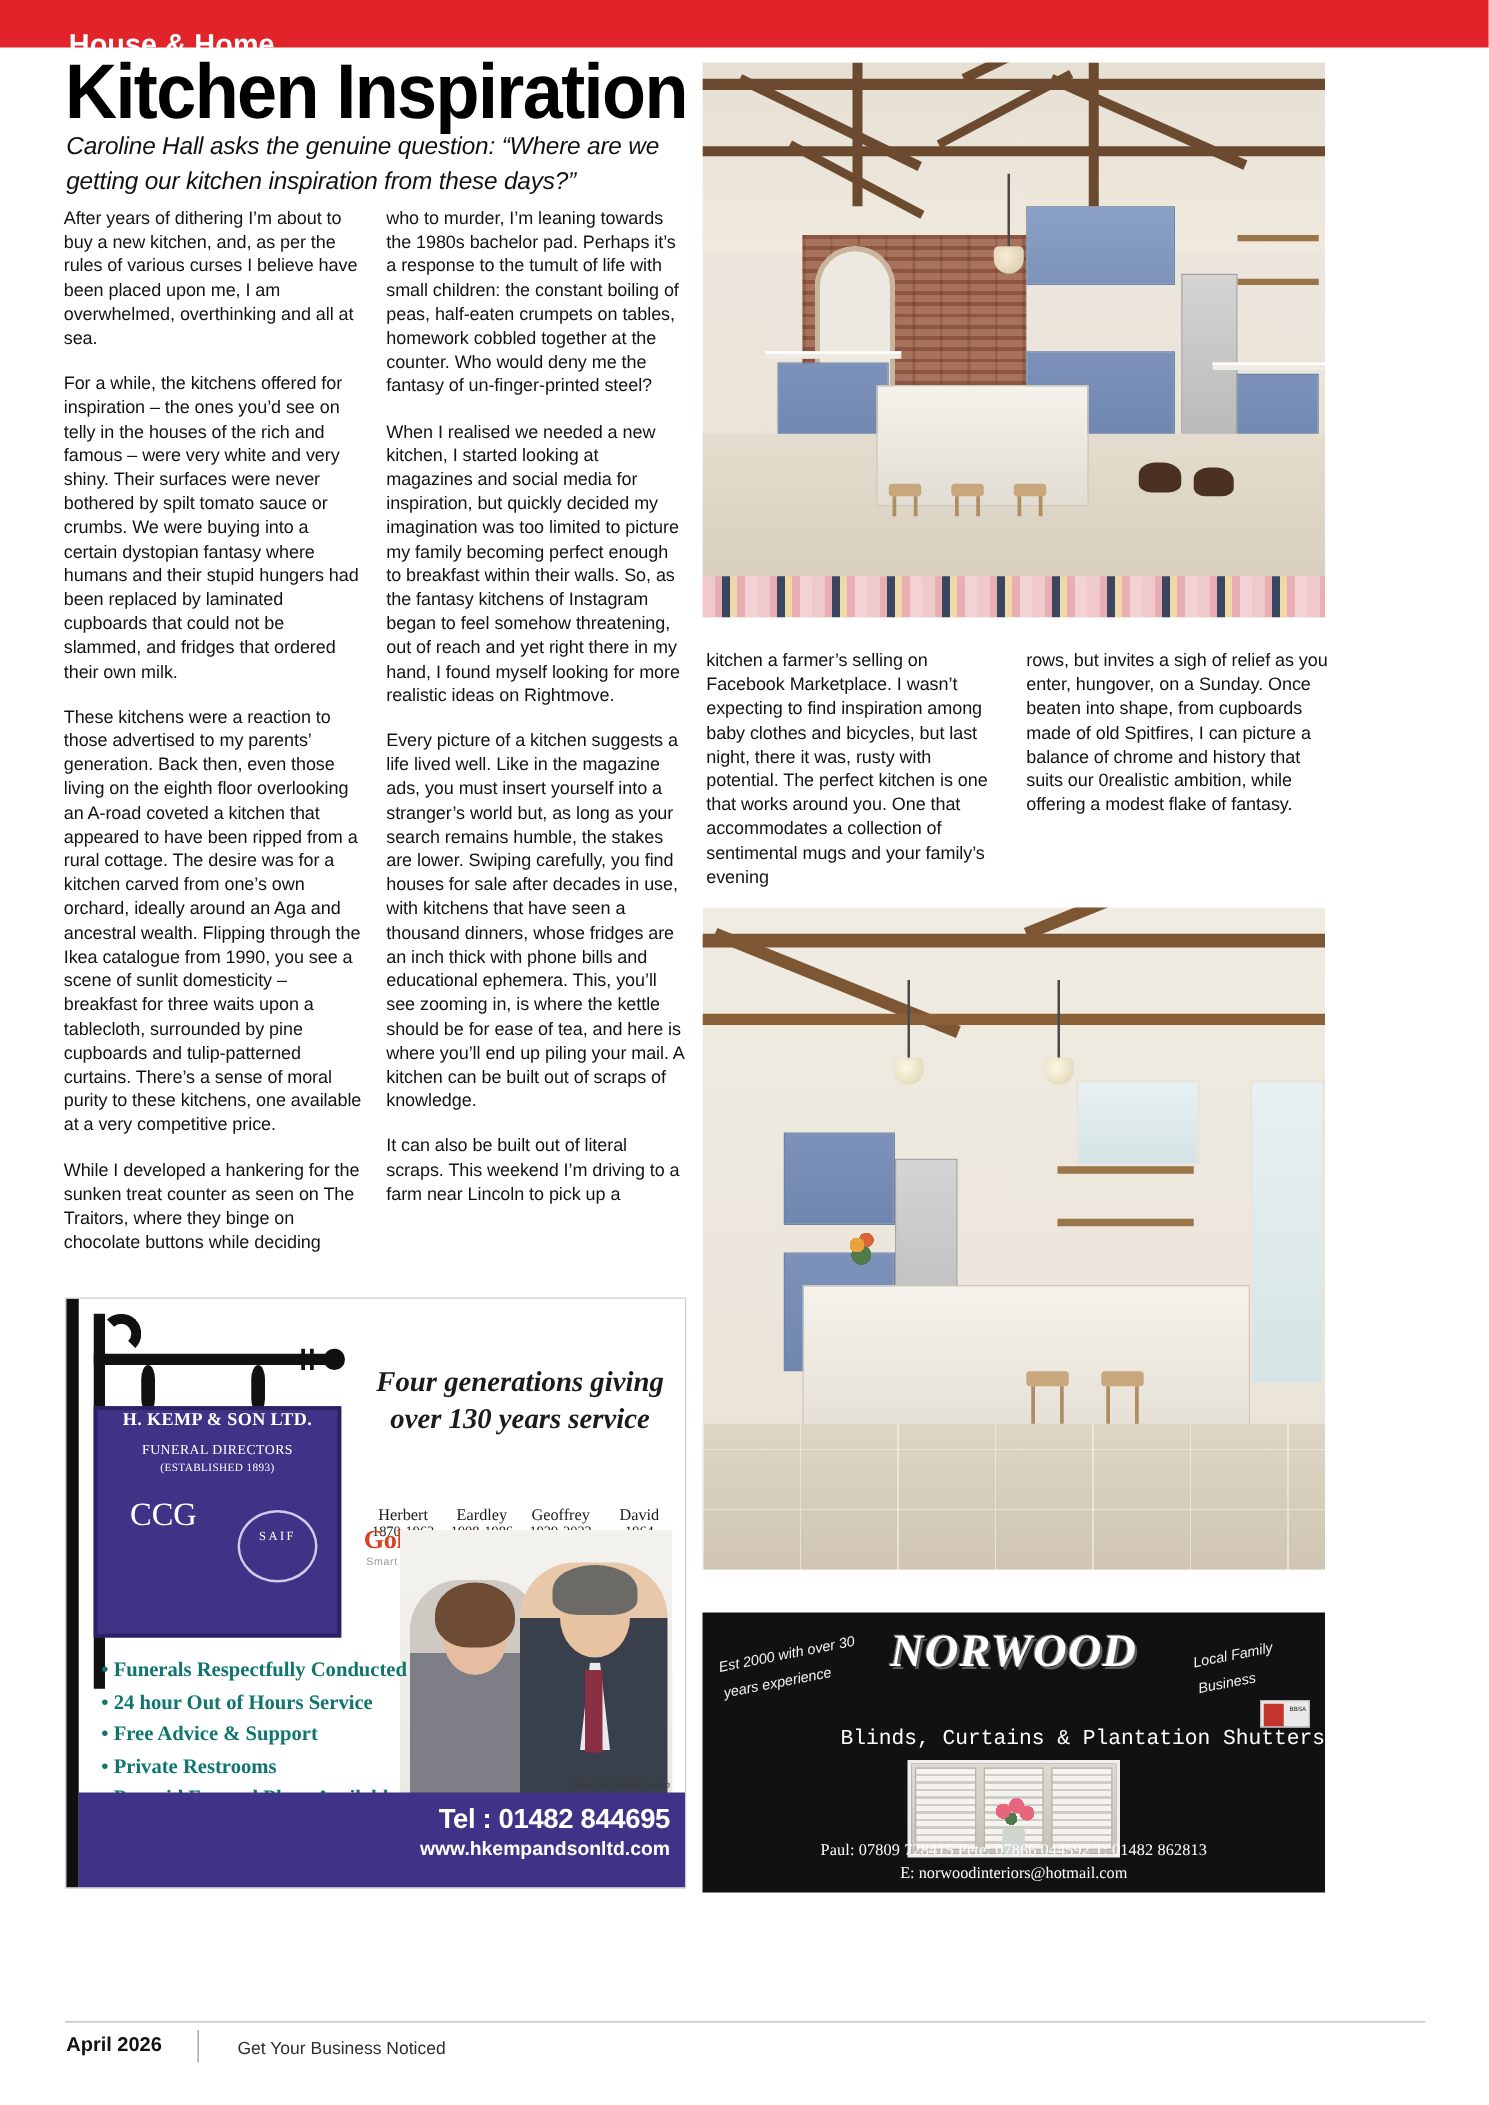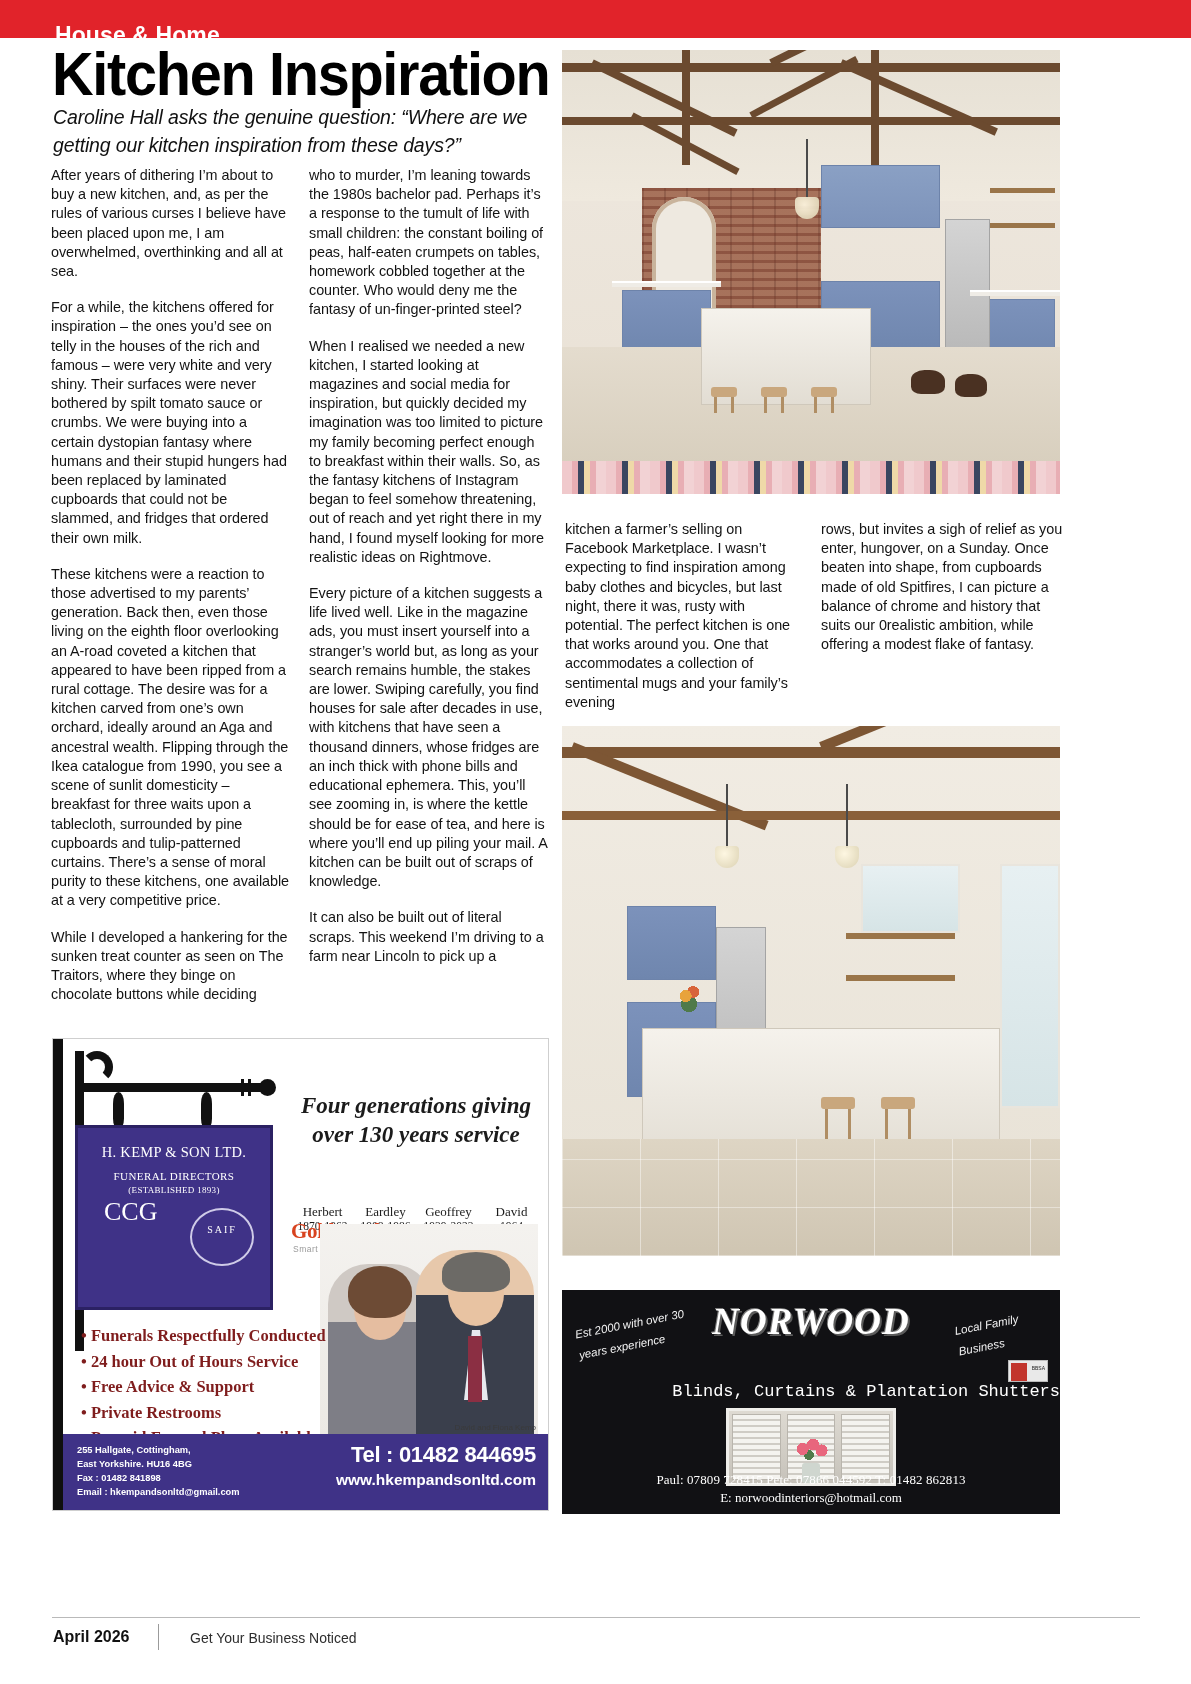--- a/index.html
+++ b/index.html
@@ -112,21 +112,21 @@
   .fa-curl { position:absolute; left:28px; top:12px; width:32px; height:32px;
      border:8px solid #111; border-radius:50%; border-left-color:transparent; border-bottom-color:transparent; }
   .fa-ball { position:absolute; left:206px; top:40px; width:17px; height:17px; border-radius:50%; background:#111; }
   .fa-tick { position:absolute; top:40px; width:3px; height:17px; background:#111; }
   .fa-drop { position:absolute; top:53px; width:11px; height:38px; background:#111; border-radius:50%/30%;}
   .fa-plaque {
     position:absolute; left:22px; top:86px; width:198px; height:185px;
     background:#3f3287; border:3px solid #2b2163; color:#fff; text-align:center;
     font-family: "Liberation Serif", serif;
   }
-  .fa-plaque .nm { margin-top:16px; font-size:14.5px; font-weight:normal; letter-spacing:.3px; }
+  .fa-plaque .nm { font-size:14.5px; font-weight:bold; letter-spacing:.3px; }
   .fa-plaque .sub { margin-top:9px; font-size:11px; letter-spacing:.4px; }
   .fa-plaque .est { margin-top:3px; font-size:9px; letter-spacing:.3px; }
   .fa-ccg { position:absolute; left:26px; top:74px; width:40px; height:42px; color:#fff;
     font-family:"Liberation Serif", serif; font-size:26px; line-height:.8; }
   .fa-saif-sm { position:absolute; right:16px; top:80px; width:64px; height:58px;
     border:2px solid #cfcbe8; border-radius:50%; color:#fff; font-size:10px;
     font-family:"Liberation Serif", serif; text-align:center; padding-top:14px; letter-spacing:2px; }
   .fa-head {
     position:absolute; left:238px; top:52px; width:250px; text-align:center;
     font-family:"Liberation Serif", serif; font-style:italic; font-weight:bold;
@@ -157,21 +157,21 @@
   .fa-p-woman .hair { position:absolute; left:20px; top:2px; width:64px; height:52px; background:#6d4b35; border-radius:50% 50% 42% 42%; }
   .fa-p-man { position:absolute; right:4px; bottom:0; width:118px; height:186px;
     background: linear-gradient(180deg,#e7c8ab 0 24%, #3a3f4c 24% 100%); border-radius:44px 44px 0 0; }
   .fa-p-man .face { position:absolute; left:32px; top:12px; width:56px; height:64px; background:#e8c3a2; border-radius:50%; }
   .fa-p-man .hair { position:absolute; left:26px; top:2px; width:68px; height:40px; background:#6c6a66; border-radius:50% 50% 30% 30%; }
   .fa-p-man .tie { position:absolute; left:52px; top:86px; width:14px; height:66px; background:#8b2f43; }
   .fa-p-man .shirt { position:absolute; left:40px; top:80px; width:40px; height:70px; background:#e7e9ee; clip-path: polygon(40% 0,60% 0,80% 100%,20% 100%); }
   .fa-cap { position:absolute; right:12px; bottom:78px; font-size:8px; color:#3a3a3a;
     font-family:"Liberation Sans", sans-serif; }
   .fa-bullets { position:absolute; left:28px; top:284px; width:250px;
-    font-family:"Liberation Serif", serif; color:#7f1d1d; font-weight:bold; font-size:16.5px; line-height:1.55; }
+    font-family:"Liberation Serif", serif; color:#0f766e; font-weight:bold; font-size:16.5px; line-height:1.55; }
   .fa-bullets div::before { content:"• "; }
   .fa-footer { position:absolute; left:10px; right:0; bottom:0; height:76px; background:#3f3287; color:#fff; }
   .fa-addr { position:absolute; left:14px; top:9px; font-size:9.3px; line-height:1.52; font-weight:bold;
      font-family:"Liberation Sans", sans-serif; }
   .fa-tel { position:absolute; right:12px; top:8px; text-align:right; font-family:"Liberation Sans", sans-serif; }
   .fa-tel .t { font-size:22px; font-weight:bold; letter-spacing:-.3px; }
   .fa-tel .w { font-size:15.5px; font-weight:bold; margin-top:3px; }
 
   
   .ad-norwood {
@@ -401,26 +401,20 @@
     <div class="fa-bullets">
       <div>Funerals Respectfully Conducted</div>
       <div>24 hour Out of Hours Service</div>
       <div>Free Advice &amp; Support</div>
       <div>Private Restrooms</div>
       <div>Prepaid Funeral Plans Available</div>
       <div>Finance Options Available</div>
     </div>
 
     <div class="fa-footer">
-      <div class="fa-addr">
-        <div>255 Hallgate, Cottingham,</div>
-        <div>East Yorkshire. HU16 4BG</div>
-        <div>Fax : 01482 841898</div>
-        <div>Email : hkempandsonltd@gmail.com</div>
-      </div>
       <div class="fa-tel">
         <div class="t">Tel : 01482 844695</div>
         <div class="w">www.hkempandsonltd.com</div>
       </div>
     </div>
   </div>
 
   <div class="ad-norwood">
     <div class="nw-est">Est 2000 with over 30 years experience</div>
     <div class="nw-local">Local Family Business</div>

